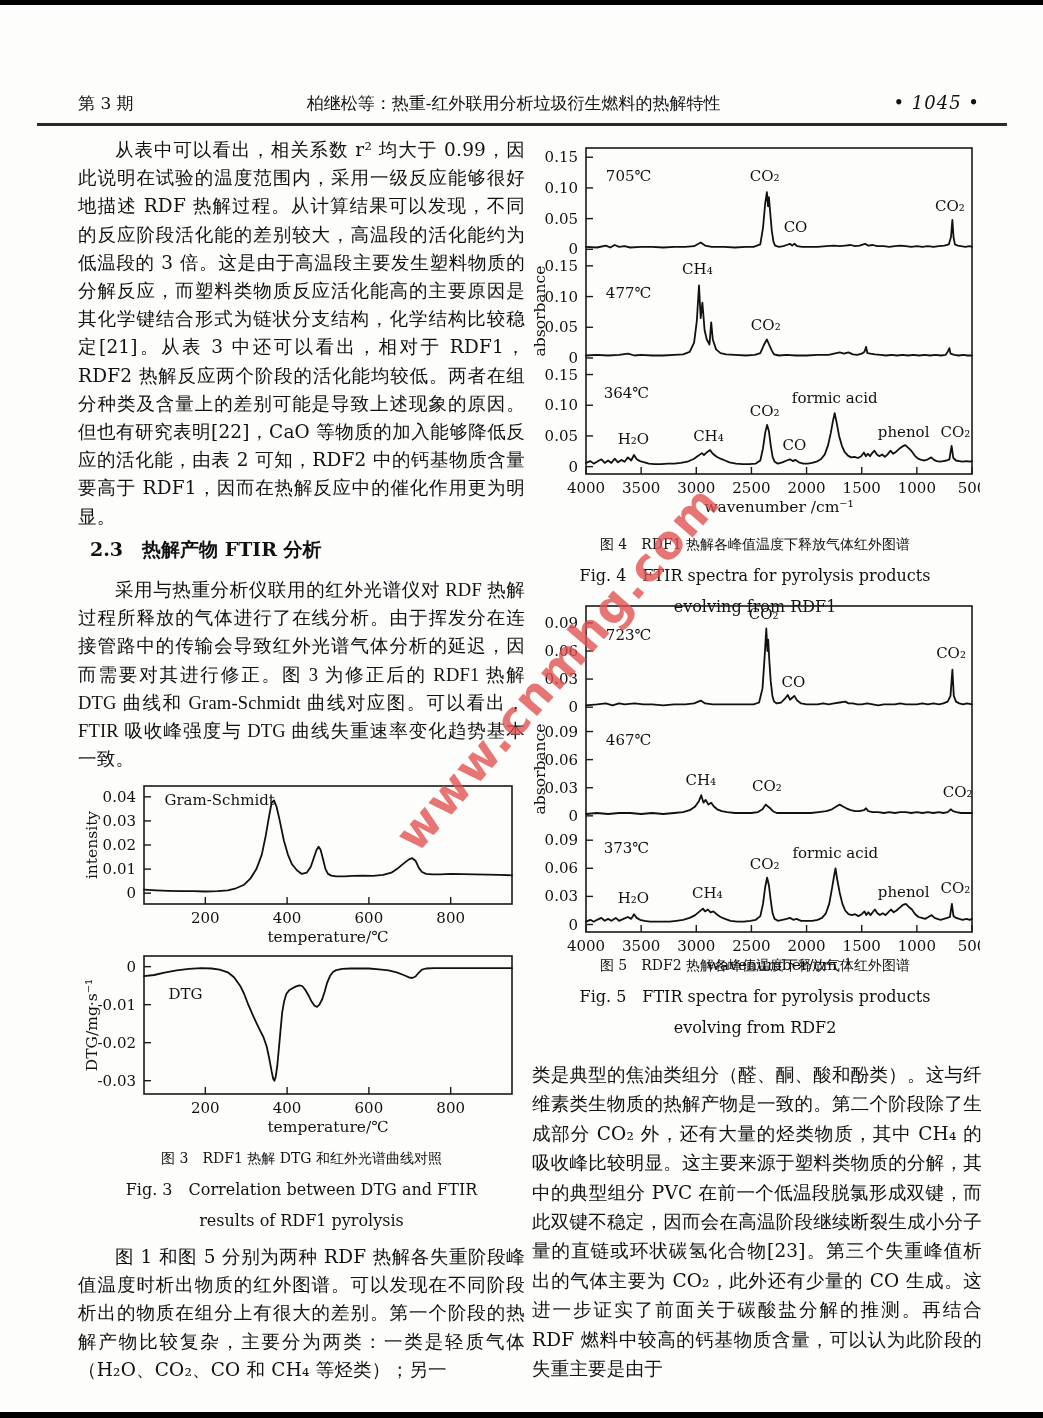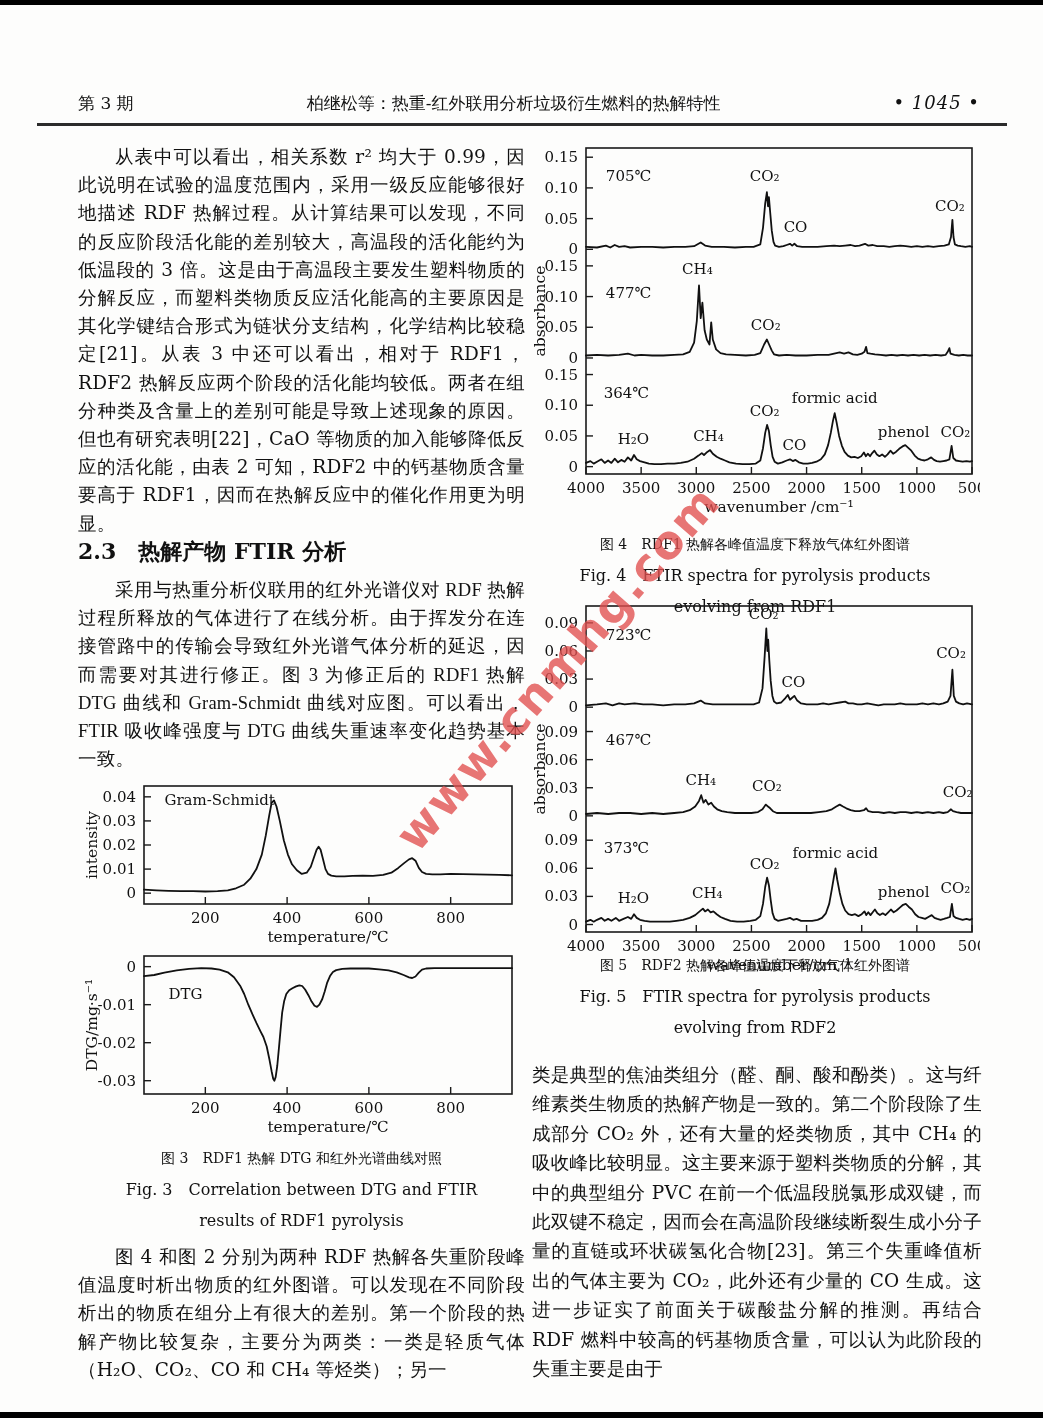--- a/index.html
+++ b/index.html
@@ -10,21 +10,21 @@
   .scan-edge.bottom{bottom:0;height:6px;}
   .header{position:absolute;left:78px;top:92px;width:902px;display:flex;
           justify-content:flex-end;align-items:baseline;font-size:17px;}
   .header .mid{flex:1;text-align:center;}
   .header .pageno{font-style:italic;font-size:18px;letter-spacing:1px;}
   .rule{position:absolute;left:37px;top:123px;width:970px;height:3px;background:#2b2b2b;}
   .col-text{position:absolute;width:447px;text-align:justify;font-size:18.5px;
             line-height:28.2px;letter-spacing:0.2px;}
   .indent{text-indent:2em;}
   p{margin:0;}
-  .sec-head{position:absolute;left:78px;width:447px;font-weight:bold;font-size:22px;}
+  .sec-head{position:absolute;left:90px;width:447px;font-weight:bold;font-size:19px;}
   .fig-block{position:absolute;}
   .caption{position:absolute;width:450px;text-align:center;}
   .caption .zh{font-size:14px;line-height:32px;}
   .caption .en{font-size:16px;line-height:31px;}
   svg{display:block;}
   svg text{font-family:"DejaVu Serif","Liberation Serif",serif;fill:#111;}
   .watermark{position:absolute;left:343px;top:681px;width:360px;text-align:center;
              font-family:"DejaVu Sans","Liberation Sans",sans-serif;font-weight:bold;
              font-size:46px;letter-spacing:2px;color:#e14f4f;opacity:0.78;
              transform:rotate(-49deg);pointer-events:none;}
@@ -36,21 +36,21 @@
   <div class="scan-edge top"></div>
   <div class="scan-edge bottom"></div>
 
   <div class="header">
     <span>第 3 期</span>
     <span class="mid">柏继松等：热重-红外联用分析垃圾衍生燃料的热解特性</span>
     <span class="pageno">• 1045 •</span>
   </div>
   <div class="rule"></div>
 
-  <p class="col-text indent" style="left:78px;top:143px;">从表中可以看出，相关系数 r² 均大于 0.99，因此说明在试验的温度范围内，采用一级反应能够很好地描述 RDF 热解过程。从计算结果可以发现，不同的反应阶段活化能的差别较大，高温段的活化能约为低温段的 3 倍。这是由于高温段主要发生塑料物质的分解反应，而塑料类物质反应活化能高的主要原因是其化学键结合形式为链状分支结构，化学结构比较稳定[21]。从表 3 中还可以看出，相对于 RDF1，RDF2 热解反应两个阶段的活化能均较低。两者在组分种类及含量上的差别可能是导致上述现象的原因。但也有研究表明[22]，CaO 等物质的加入能够降低反应的活化能，由表 2 可知，RDF2 中的钙基物质含量要高于 RDF1，因而在热解反应中的催化作用更为明显。</p>
+  <p class="col-text indent" style="left:78px;top:136px;">从表中可以看出，相关系数 r² 均大于 0.99，因此说明在试验的温度范围内，采用一级反应能够很好地描述 RDF 热解过程。从计算结果可以发现，不同的反应阶段活化能的差别较大，高温段的活化能约为低温段的 3 倍。这是由于高温段主要发生塑料物质的分解反应，而塑料类物质反应活化能高的主要原因是其化学键结合形式为链状分支结构，化学结构比较稳定[21]。从表 3 中还可以看出，相对于 RDF1，RDF2 热解反应两个阶段的活化能均较低。两者在组分种类及含量上的差别可能是导致上述现象的原因。但也有研究表明[22]，CaO 等物质的加入能够降低反应的活化能，由表 2 可知，RDF2 中的钙基物质含量要高于 RDF1，因而在热解反应中的催化作用更为明显。</p>
   <div class="sec-head" style="top:537px;">2.3　热解产物 FTIR 分析</div>
   <p class="col-text indent" style="left:78px;top:576px;font-family:Liberation Serif, serif;">采用与热重分析仪联用的红外光谱仪对 RDF 热解过程所释放的气体进行了在线分析。由于挥发分在连接管路中的传输会导致红外光谱气体分析的延迟，因而需要对其进行修正。图 3 为修正后的 RDF1 热解 DTG 曲线和 Gram-Schmidt 曲线对应图。可以看出，FTIR 吸收峰强度与 DTG 曲线失重速率变化趋势基本一致。</p>
 
   <div class="fig-block" style="left:82px;top:778px;">
     <svg width="440" height="172">
         <rect x="62" y="8" width="368" height="118" fill="none" stroke="#1a1a1a" stroke-width="1.6"></rect>
         <line x1="123.33333333333333" y1="126" x2="123.33333333333333" y2="119" stroke="#1a1a1a" stroke-width="1.4"></line>
         <text x="123.33333333333333" y="145" text-anchor="middle" font-size="15">200</text>
         <line x1="205.11111111111111" y1="126" x2="205.11111111111111" y2="119" stroke="#1a1a1a" stroke-width="1.4"></line>
         <text x="205.11111111111111" y="145" text-anchor="middle" font-size="15">400</text>
@@ -95,21 +95,21 @@
         <text x="54" y="135.69421487603304" text-anchor="end" font-size="15">-0.03</text>
         <path d="M62.0 26.1 L72.2 25.0 L82.4 22.7 L94.7 20.4 L107.0 18.9 L119.2 18.2 L129.5 18.5 L137.6 19.7 L145.8 22.3 L152.0 27.3 L158.1 35.7 L162.2 44.0 L166.3 54.7 L170.4 64.2 L174.4 72.9 L178.5 81.3 L181.4 87.0 L184.7 96.5 L187.5 109.8 L189.6 121.2 L191.2 128.8 L192.4 130.7 L193.7 126.9 L195.3 115.5 L196.9 98.4 L198.6 79.4 L200.2 62.3 L202.2 50.9 L204.3 44.0 L207.2 40.2 L210.4 38.3 L214.1 36.4 L217.4 35.3 L220.2 36.0 L223.1 39.5 L226.4 45.2 L229.6 51.6 L232.5 55.8 L235.0 56.9 L237.4 54.7 L240.3 49.0 L242.7 41.4 L245.2 32.6 L248.0 26.1 L250.9 22.0 L254.2 20.1 L260.3 18.9 L268.5 18.5 L276.7 18.5 L286.9 18.5 L297.1 19.3 L306.5 20.4 L314.7 22.3 L321.6 25.0 L327.0 27.3 L330.2 28.0 L333.5 26.5 L336.8 22.7 L340.0 19.7 L344.1 18.5 L352.3 18.2 L364.6 18.2 L380.9 18.2 L397.3 18.2 L413.6 18.2 L430.0 18.2 " fill="none" stroke="#111" stroke-width="1.8" stroke-linejoin="round" stroke-linecap="round"></path>
         <text x="86.53333333333333" y="48.958677685950406" text-anchor="start" font-size="15">DTG</text>
       </svg>
   </div>
   <div class="caption" style="left:78px;top:1142px;width:447px;">
     <div class="zh">图 3　RDF1 热解 DTG 和红外光谱曲线对照</div>
     <div class="en">Fig. 3　Correlation between DTG and FTIR</div>
     <div class="en">results of RDF1 pyrolysis</div>
   </div>
-  <p class="col-text indent" style="left:78px;top:1243px;">图 4 和图 2 分别为两种 RDF 热解各失重阶段峰值温度时析出物质的红外图谱。可以发现在不同阶段析出的物质在组分上有很大的差别。第一个阶段的热解产物比较复杂，主要分为两类：一类是轻质气体（H₂O、CO₂、CO 和 CH₄ 等烃类）；另一</p>
+  <p class="col-text indent" style="left:78px;top:1243px;">图 1 和图 5 分别为两种 RDF 热解各失重阶段峰值温度时析出物质的红外图谱。可以发现在不同阶段析出的物质在组分上有很大的差别。第一个阶段的热解产物比较复杂，主要分为两类：一类是轻质气体（H₂O、CO₂、CO 和 CH₄ 等烃类）；另一</p>
 
   <div class="fig-block" style="left:530px;top:140px;">
     <svg width="450" height="380">
         <rect x="56" y="8" width="386" height="326" fill="none" stroke="#1a1a1a" stroke-width="1.6"></rect>
         <line x1="56" y1="334" x2="56" y2="327" stroke="#1a1a1a" stroke-width="1.4"></line>
         <text x="56" y="353" text-anchor="middle" font-size="15">4000</text>
         <line x1="111.14285714285714" y1="334" x2="111.14285714285714" y2="327" stroke="#1a1a1a" stroke-width="1.4"></line>
         <text x="111.14285714285714" y="353" text-anchor="middle" font-size="15">3500</text>
         <line x1="166.28571428571428" y1="334" x2="166.28571428571428" y2="327" stroke="#1a1a1a" stroke-width="1.4"></line>
         <text x="166.28571428571428" y="353" text-anchor="middle" font-size="15">3000</text>

